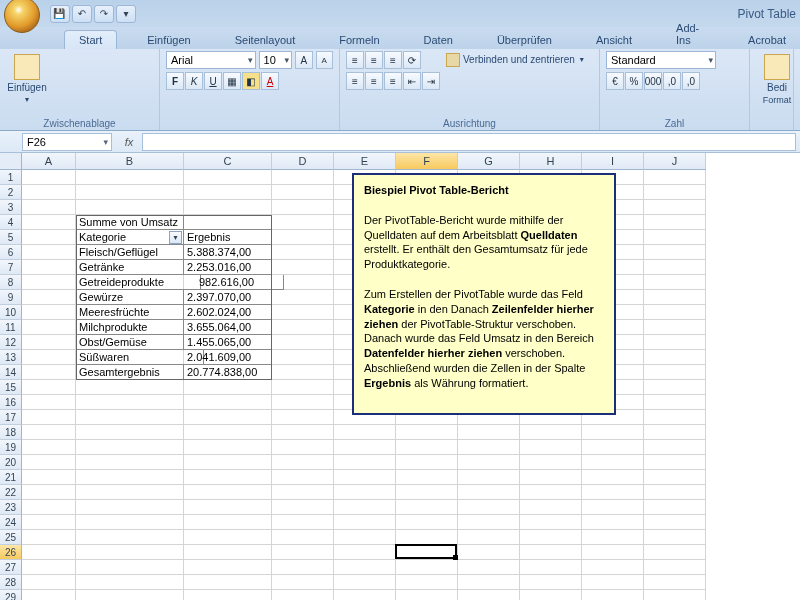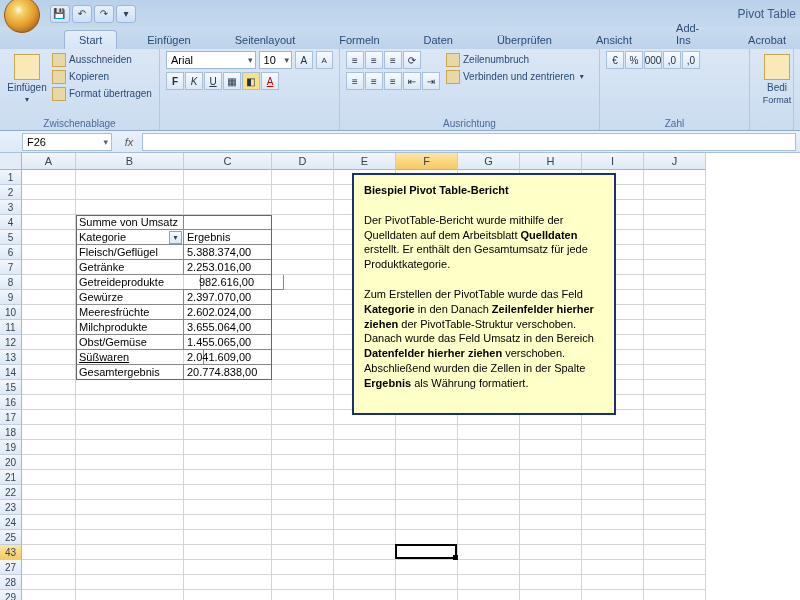--- a/index.html
+++ b/index.html
@@ -88,34 +88,20 @@
     <div class="tab">Acrobat</div>
   </div>
 
 <div class="ribbon">
   <div class="group" style="width:160px">
     <div style="display:flex">
       <div class="big-btn">
         <div class="ic"></div>
         <span>Einfügen</span>
         <span style="font-size:8px">▾</span>
-      </div>
-      <div style="margin-left:4px">
-        <div class="small-row">
-            <div class="ic"></div>
-            <span>Ausschneiden</span>
-          </div>
-        <div class="small-row">
-            <div class="ic"></div>
-            <span>Kopieren</span>
-          </div>
-        <div class="small-row">
-            <div class="ic"></div>
-            <span>Format übertragen</span>
-          </div>
       </div>
     </div>
     <div class="group-label">Zwischenablage</div>
   </div>
   <div class="group" style="width:180px">
     <div style="display:flex;gap:3px;margin-bottom:3px">
       <div class="combo" style="width:92px">Arial</div>
       <div class="combo" style="width:34px">10</div>
       <div class="rb">A</div>
       <div class="rb" style="font-size:8px">A</div>
@@ -150,32 +136,29 @@
           <div class="rb">≡</div>
           <div class="rb">≡</div>
           <div class="rb">≡</div>
           <div class="rb">⇤</div>
           <div class="rb">⇥</div>
         </div>
       </div>
       <div>
         <div class="small-row">
             <div class="ic"></div>
-            <span>Zeilenumbruch</span>
-          </div>
-        <div class="small-row">
-            <div class="ic"></div>
             <span>Verbinden und zentrieren</span>
             <span style="font-size:8px;margin-left:2px">▾</span>
           </div>
       </div>
     </div>
     <div class="group-label">Ausrichtung</div>
   </div>
   <div class="group" style="width:150px">
+    <div class="combo" style="width:110px;margin-bottom:3px">Standard</div>
     <div class="btnrow">
       <div class="rb">€</div>
       <div class="rb">%</div>
       <div class="rb">000</div>
       <div class="rb">,0</div>
       <div class="rb">,0</div>
     </div>
     <div class="group-label">Zahl</div>
   </div>
   <div class="group" style="width:44px">
@@ -226,21 +209,21 @@
       <div class="rh">16</div>
       <div class="rh">17</div>
       <div class="rh">18</div>
       <div class="rh">19</div>
       <div class="rh">20</div>
       <div class="rh">21</div>
       <div class="rh">22</div>
       <div class="rh">23</div>
       <div class="rh">24</div>
       <div class="rh">25</div>
-      <div class="rh sel">43</div>
+      <div class="rh sel">26</div>
       <div class="rh">27</div>
       <div class="rh">28</div>
       <div class="rh">29</div>
     </div>
   <div class="cells">
       <div class="cell" style="left: 0px; top: 0px; width: 54px;"></div>
       <div class="cell" style="left: 54px; top: 0px; width: 108px;"></div>
       <div class="cell" style="left: 162px; top: 0px; width: 88px;"></div>
       <div class="cell" style="left: 250px; top: 0px; width: 62px;"></div>
       <div class="cell" style="left: 312px; top: 0px; width: 62px;"></div>
@@ -540,21 +523,21 @@
       <div class="cell pt-border" style="left: 54px; top: 105px; width: 125px;">Getreideprodukte</div>
       <div class="cell r pt-border" style="left: 174px; top: 105px; width: 88px;">982.616,00</div>
       <div class="cell pt-border" style="left: 54px; top: 120px; width: 108px;">Gewürze</div>
       <div class="cell r pt-border" style="left: 162px; top: 120px; width: 88px;">2.397.070,00</div>
       <div class="cell pt-border" style="left: 54px; top: 135px; width: 108px;">Meeresfrüchte</div>
       <div class="cell r pt-border" style="left: 162px; top: 135px; width: 88px;">2.602.024,00</div>
       <div class="cell pt-border" style="left: 54px; top: 150px; width: 108px;">Milchprodukte</div>
       <div class="cell r pt-border" style="left: 162px; top: 150px; width: 88px;">3.655.064,00</div>
       <div class="cell pt-border" style="left: 54px; top: 165px; width: 108px;">Obst/Gemüse</div>
       <div class="cell r pt-border" style="left: 162px; top: 165px; width: 88px;">1.455.065,00</div>
-      <div class="cell pt-border" style="left: 54px; top: 180px; width: 128px; text-decoration: underline;">Süßwaren</div>
+      <div class="cell pt-border" style="left: 54px; top: 180px; width: 128px;">Süßwaren</div>
       <div class="cell r pt-border" style="left: 162px; top: 180px; width: 88px;">2.041.609,00</div>
       <div class="cell pt-border" style="left: 54px; top: 195px; width: 108px;">Gesamtergebnis</div>
       <div class="cell r pt-border" style="left: 162px; top: 195px; width: 88px;">20.774.838,00</div>
       <div style="position: absolute; left: 54px; top: 45px; width: 196px; height: 165px; border: 1px solid rgb(102, 102, 102); pointer-events: none;"></div>
       <div class="selcell" style="left: 373px; top: 374px; width: 62px; height: 15px;"></div>
     </div>
   <div class="info" style="left:352px; top:20px; width:264px; height:242px;">
     <b>Biespiel Pivot Table-Bericht</b><br><br>
     <span>Der PivotTable-Bericht wurde mithilfe der Quelldaten auf dem Arbeitsblatt </span><b>Quelldaten</b><span> erstellt. Er enthält den Gesamtumsatz für jede Produktkategorie.</span><br><br>
     <span>Zum Erstellen der PivotTable wurde das Feld </span><b>Kategorie</b><span> in den Danach </span><b>Zeilenfelder hierher ziehen</b><span> der PivotTable-Struktur verschoben. Danach wurde das Feld Umsatz in den Bereich </span><b>Datenfelder hierher ziehen</b><span> verschoben. Abschließend wurden die Zellen in der Spalte </span><b>Ergebnis</b><span> als Währung formatiert.</span>

